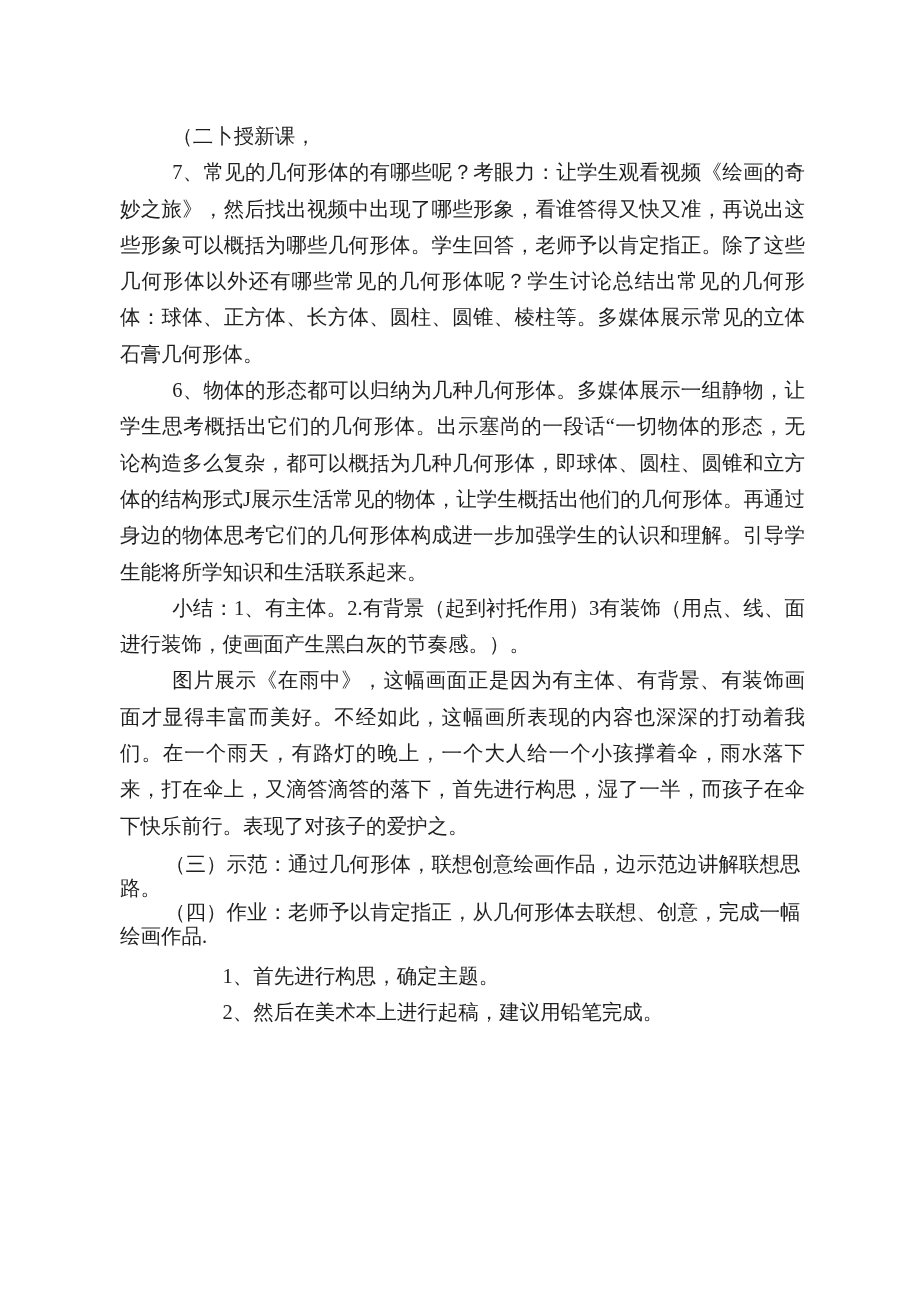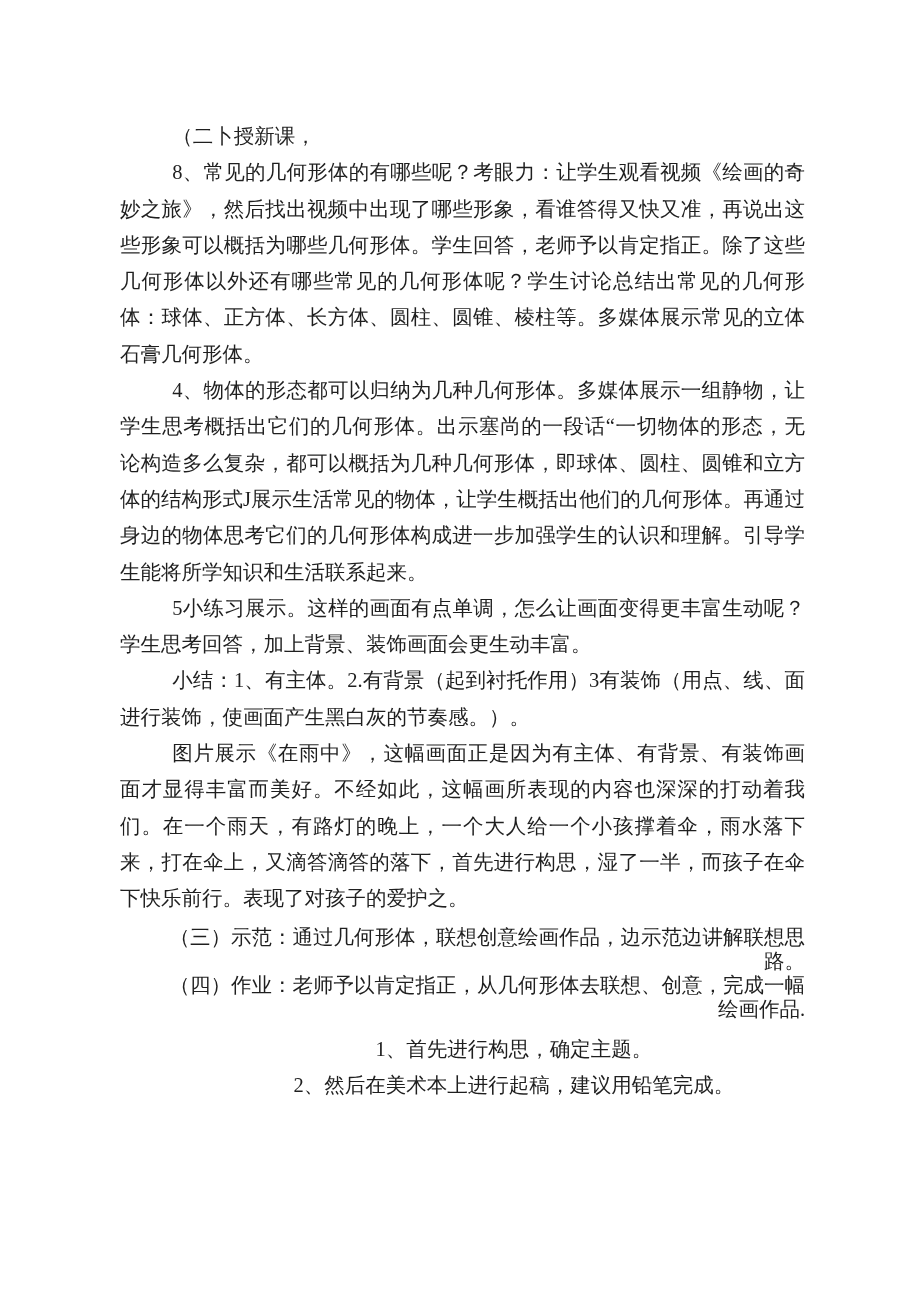--- a/index.html
+++ b/index.html
@@ -29,44 +29,43 @@
     text-justify: inter-ideograph;
     word-break: break-all;
   }
   p.p-body {
     line-height: 36.3px;
     text-indent: 2.55em;
   }
   p.p-tight {
     line-height: 24px;
     text-indent: 2.2em;
-    text-align: right;
+    text-align: left;
   }
   p.p-tight-first {
     margin-top: 8px;
   }
   p.p-step {
     line-height: 36.3px;
     text-indent: 5em;
-    text-align: center;
+    text-align: left;
     font-family: Liberation Serif, serif;
   }
   p.p-step-first {
     margin-top: 10px;
   }
 </style>
 </head>
 <body>
 
 <div class="page">
   <div class="content">
     <p class="p-body">（二卜授新课，</p>
-    <p class="p-body">8、常见的几何形体的有哪些呢？考眼力：让学生观看视频《绘画的奇妙之旅》，然后找出视频中出现了哪些形象，看谁答得又快又准，再说出这些形象可以概括为哪些几何形体。学生回答，老师予以肯定指正。除了这些几何形体以外还有哪些常见的几何形体呢？学生讨论总结出常见的几何形体：球体、正方体、长方体、圆柱、圆锥、棱柱等。多媒体展示常见的立体石膏几何形体。</p>
-    <p class="p-body">4、物体的形态都可以归纳为几种几何形体。多媒体展示一组静物，让学生思考概括出它们的几何形体。出示塞尚的一段话“一切物体的形态，无论构造多么复杂，都可以概括为几种几何形体，即球体、圆柱、圆锥和立方体的结构形式J展示生活常见的物体，让学生概括出他们的几何形体。再通过身边的物体思考它们的几何形体构成进一步加强学生的认识和理解。引导学生能将所学知识和生活联系起来。</p>
-    <p class="p-body">5小练习展示。这样的画面有点单调，怎么让画面变得更丰富生动呢？学生思考回答，加上背景、装饰画面会更生动丰富。</p>
+    <p class="p-body">7、常见的几何形体的有哪些呢？考眼力：让学生观看视频《绘画的奇妙之旅》，然后找出视频中出现了哪些形象，看谁答得又快又准，再说出这些形象可以概括为哪些几何形体。学生回答，老师予以肯定指正。除了这些几何形体以外还有哪些常见的几何形体呢？学生讨论总结出常见的几何形体：球体、正方体、长方体、圆柱、圆锥、棱柱等。多媒体展示常见的立体石膏几何形体。</p>
+    <p class="p-body">6、物体的形态都可以归纳为几种几何形体。多媒体展示一组静物，让学生思考概括出它们的几何形体。出示塞尚的一段话“一切物体的形态，无论构造多么复杂，都可以概括为几种几何形体，即球体、圆柱、圆锥和立方体的结构形式J展示生活常见的物体，让学生概括出他们的几何形体。再通过身边的物体思考它们的几何形体构成进一步加强学生的认识和理解。引导学生能将所学知识和生活联系起来。</p>
     <p class="p-body">小结：1、有主体。2.有背景（起到衬托作用）3有装饰（用点、线、面进行装饰，使画面产生黑白灰的节奏感。）。</p>
     <p class="p-body">图片展示《在雨中》，这幅画面正是因为有主体、有背景、有装饰画面才显得丰富而美好。不经如此，这幅画所表现的内容也深深的打动着我们。在一个雨天，有路灯的晚上，一个大人给一个小孩撑着伞，雨水落下来，打在伞上，又滴答滴答的落下，首先进行构思，湿了一半，而孩子在伞下快乐前行。表现了对孩子的爱护之。</p>
     <p class="p-tight p-tight-first">（三）示范：通过几何形体，联想创意绘画作品，边示范边讲解联想思路。</p>
     <p class="p-tight">（四）作业：老师予以肯定指正，从几何形体去联想、创意，完成一幅绘画作品.</p>
     <p class="p-step p-step-first">1、首先进行构思，确定主题。</p>
     <p class="p-step">2、然后在美术本上进行起稿，建议用铅笔完成。</p>
   </div>
 </div>
 
 </body></html>

